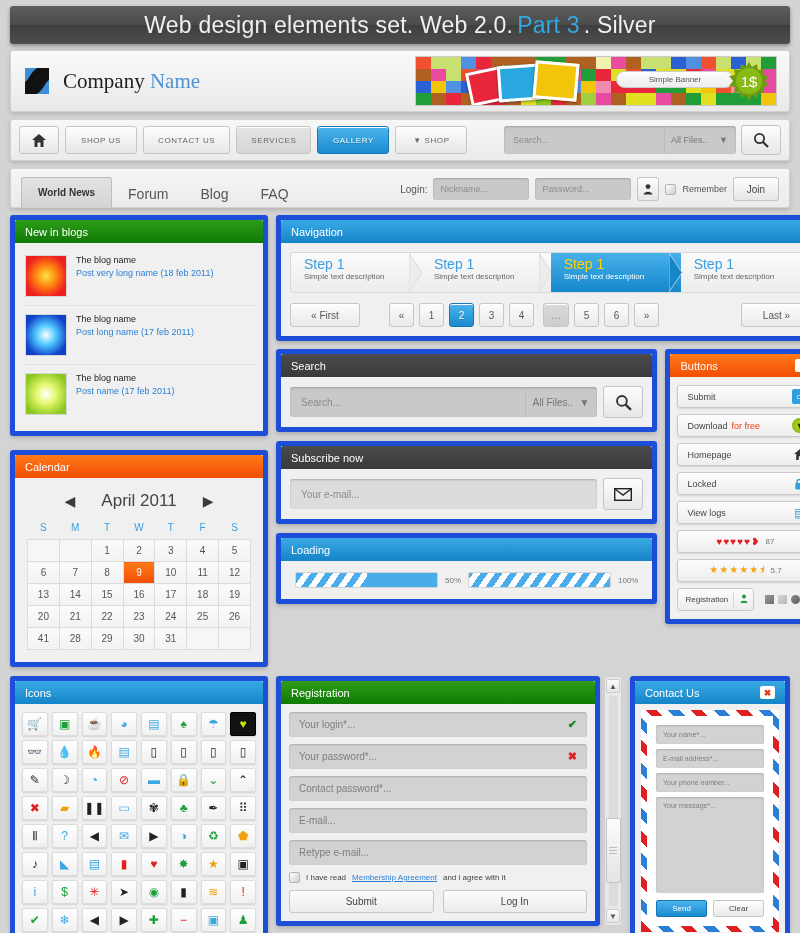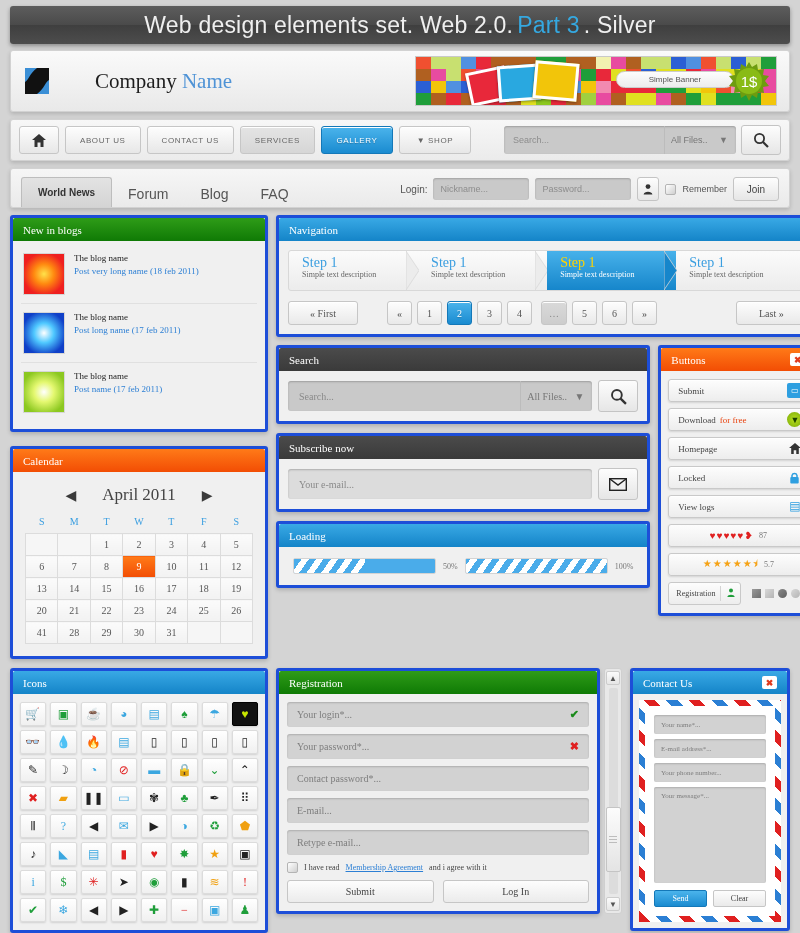--- a/index.html
+++ b/index.html
@@ -16,23 +16,22 @@
     margin: 6px 0 0 0; height: 38px; border-radius: 3px;
     background: linear-gradient(to bottom, #5d5d5d 0%, #4a4a4a 50%, #3f3f3f 51%, #4d4d4d 100%);
     box-shadow: 0 2px 4px rgba(0,0,0,.35);
     display: flex; align-items: center; justify-content: center;
     color: #efefef; font-size: 23px; letter-spacing: .2px;
   }
   .titlebar .hl { color: #35a8e0; margin: 0 4px; }
 
   
   .panel {
-    background: #f0f0f0; border: 3px solid #1d4ed8; border-radius: 3px;
+    background: #f0f0f0; border: 5px solid #1d4ed8; border-radius: 3px;
     box-shadow: 0 2px 4px rgba(0,0,0,.18);
-    font-family: Liberation Serif, serif;
   }
   .bar {
     height: 23px; display: flex; align-items: center; padding: 0 10px;
     color: #fff; font-size: 11px; border-radius: 2px 2px 0 0;
     justify-content: space-between;
   }
   .bar-green  { background: linear-gradient(to bottom,#2f9c18,#0f7a05); }
   .bar-orange { background: linear-gradient(to bottom,#ff7a18,#f24d04); }
   .bar-blue   { background: linear-gradient(to bottom,#39a9e5,#1484c8); }
   .bar-dark   { background: linear-gradient(to bottom,#4b4b4b,#3a3a3a); }
@@ -40,21 +39,21 @@
     width: 15px; height: 13px; background: #fff; border-radius: 2px;
     color: #e03b1e; font-size: 9px; font-weight: bold;
     display:flex;align-items:center;justify-content:center; cursor:pointer;
   }
 
   
   .header {
     margin-top: 6px; height: 62px; display: flex; align-items: center;
     background: linear-gradient(to bottom,#fafafa,#e9e9e9);
     border:1px solid #d2d2d2; border-radius:3px;
-    box-shadow:0 2px 4px rgba(0,0,0,.16); padding: 0 12px; gap: 32px;
+    box-shadow:0 2px 4px rgba(0,0,0,.16); padding: 0 12px;
   }
   .logo-mark { width: 28px; height: 30px; position: relative; flex: none; }
   .logo-mark svg { display:block; }
   .logo-text { font-family:"Liberation Serif", serif; font-size: 21px; margin-left: 12px; color:#1d1d1d;}
   .logo-text .b { color:#4f93d6; }
 
   .banner {
     margin-left: auto; width: 362px; height: 50px; position: relative;
     border:1px solid #c9c9c9; overflow:hidden; background:#fff;
   }
@@ -435,21 +434,21 @@
       </div>
     </div>
   </div>
 
   <div class="navrow">
     <div class="nbtn home">
       <svg width="14" height="13" viewBox="0 0 14 13">
         <path d="M7 0 L14 6 L11.5 6 L11.5 13 L8.5 13 L8.5 8.5 L5.5 8.5 L5.5 13 L2.5 13 L2.5 6 L0 6 Z" fill="#333"></path>
       </svg>
     </div>
-    <div class="nbtn">ABOUT US</div>
+    <div class="nbtn">SHOP US</div>
     <div class="nbtn">CONTACT US</div>
     <div class="nbtn active-gray">SERVICES</div>
     <div class="nbtn active-blue">GALLERY</div>
     <div class="nbtn">▼ SHOP</div>
     <div class="searchwrap">
       <div class="sfield">
         <div class="inp">Search...</div>
         <div class="sel">
           <span>All Files..</span>
           <span>▼</span>

